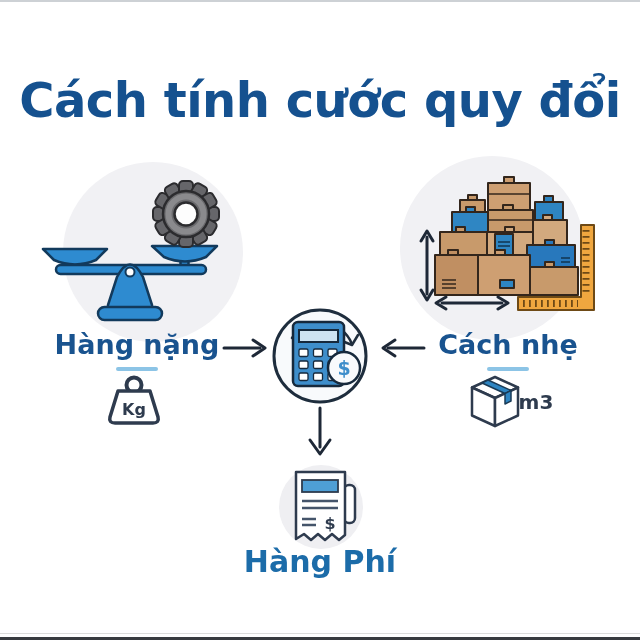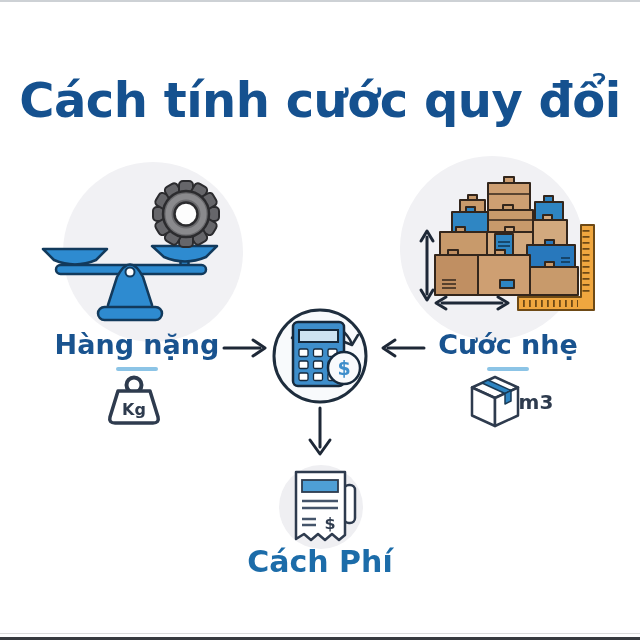--- a/index.html
+++ b/index.html
@@ -118,21 +118,21 @@
     </g>
     <g>
       <path d="M186,75 H199 V160 H123 V147 H186 Z" fill="#F0A73F" stroke="#6E4A16" stroke-width="2" stroke-linejoin="round"></path>
       <line x1="191" y1="80" x2="191" y2="142" stroke="#6E4A16" stroke-width="7" stroke-dasharray="1.8 4.2"></line>
       <line x1="128" y1="153.5" x2="183" y2="153.5" stroke="#6E4A16" stroke-width="7" stroke-dasharray="1.8 4.2"></line>
     </g>
   </svg>
 
   <div class="abs node-label lbl-heavy">Hàng nặng</div>
   <div class="abs underline ul-heavy"></div>
-  <div class="abs node-label lbl-light">Cước nhẹ</div>
+  <div class="abs node-label lbl-light">Cách nhẹ</div>
   <div class="abs underline ul-light"></div>
 
   <svg class="abs" style="left:103px;top:374px;" width="62" height="54" viewBox="0 0 62 54">
     <circle cx="31" cy="11" r="7.5" fill="#FFFFFF" stroke="#2E3B4E" stroke-width="4"></circle>
     <path d="M15,17 H47 L55,43 Q56.5,49 50,49 H12 Q5.5,49 7,43 Z" fill="#FFFFFF" stroke="#2E3B4E" stroke-width="3.5" stroke-linejoin="round"></path>
     <text x="31" y="41" text-anchor="middle" font-size="16" fill="#2E3B4E">Kg</text>
   </svg>
 
   <svg class="abs" style="left:468px;top:372px;" width="92" height="58" viewBox="0 0 92 58">
     <g stroke="#2E3B4E" stroke-width="2.5" stroke-linejoin="round" fill="#FFFFFF">
@@ -192,18 +192,18 @@
       <path d="M21,11 H70 V74 L64,79 L57,73 L50,79 L43,73 L36,79 L29,73 L21,78 Z" fill="#FFFFFF" stroke="#2E3B4E" stroke-width="2.5" stroke-linejoin="round"></path>
       <rect x="27" y="19" width="36" height="12" fill="#4E9FD6" stroke="#2E3B4E" stroke-width="1.8"></rect>
       <line x1="27" y1="40" x2="63" y2="40" stroke="#44546A" stroke-width="2.5"></line>
       <line x1="27" y1="47" x2="63" y2="47" stroke="#44546A" stroke-width="2.5"></line>
       <line x1="27" y1="58" x2="41" y2="58" stroke="#44546A" stroke-width="2.5"></line>
       <line x1="27" y1="64" x2="41" y2="64" stroke="#44546A" stroke-width="2.5"></line>
       <text x="55" y="68" text-anchor="middle" font-size="16" fill="#2E3B4E">$</text>
     </g>
   </svg>
 
-  <div class="abs lbl-fee">Cách Phí</div>
+  <div class="abs lbl-fee">Hàng Phí</div>
 
   <div class="abs edge-bottom-light"></div>
   <div class="abs edge-bottom-dark"></div>
 
 </div>
 
 </body></html>

